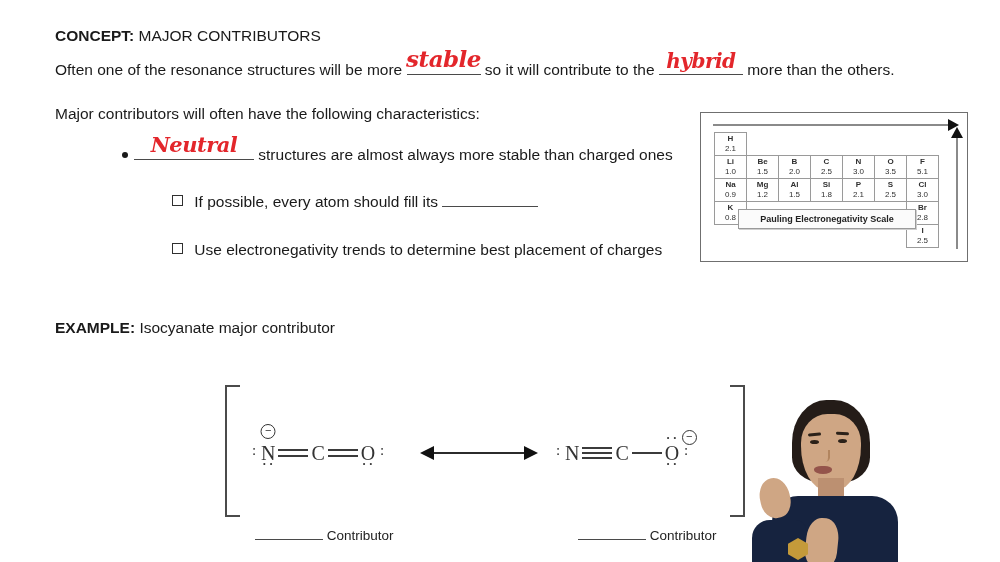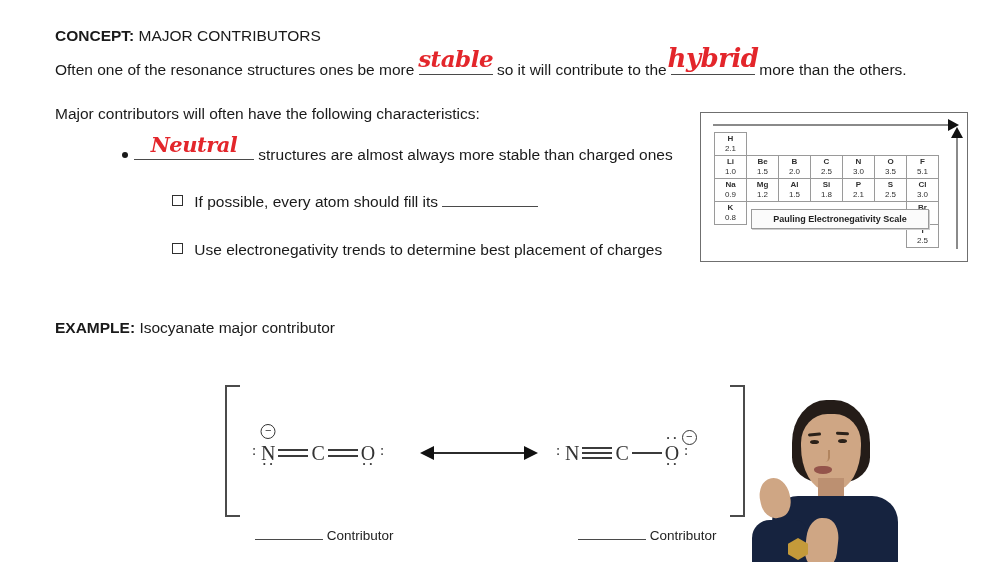--- a/index.html
+++ b/index.html
@@ -46,21 +46,21 @@
     transform: translateX(-50%);
     bottom: 1px;
     color: #e3262b;
     font-family: "DejaVu Serif", serif;
     font-style: italic;
     font-weight: bold;
     white-space: nowrap;
     letter-spacing: -0.5px;
   }
   .hand.h-stable  { font-size: 23px; bottom: 0px; }
-  .hand.h-hybrid  { font-size: 26px; bottom: 0px; }
+  .hand.h-hybrid  { font-size: 20px; bottom: 0px; }
   .hand.h-neutral { font-size: 21px; bottom: 1px; }
 
   
   .bullet-dot {
     position: absolute;
     width: 6px; height: 6px;
     border-radius: 50%;
     background: #1a1a1a;
   }
   .sqbox {
@@ -141,21 +141,21 @@
     color: #303030;
   }
   .en-val {
     font-size: 8px;
     line-height: 1;
     margin-top: 2px;
     color: #303030;
   }
   #en-caption {
     position: absolute;
-    left: 44px;
+    left: 31px;
     top: 90px;
     width: 178px;
     height: 20px;
     border: 1.4px solid #9a9a9a;
     background: #fbfbfb;
     box-shadow: 1px 1px 0 #cfcfcf;
     display: flex;
     align-items: center;
     justify-content: center;
     font-size: 9px;
@@ -388,21 +388,21 @@
 </style>
 </head>
 <body>
 
 <div class="ln" style="left:55px; top:26px;">
   <span class="hdr-label">CONCEPT:</span>
   <span>MAJOR CONTRIBUTORS</span>
 </div>
 
 <div class="ln" style="left:55px; top:60px;">
-  <span>Often one of the resonance structures ones be more</span>
+  <span>Often one of the resonance structures will be more</span>
   <span class="blank b-stable">
     <span class="hand h-stable">stable</span>
   </span>
   <span>so it will contribute to the</span>
   <span class="blank b-hybrid">
     <span class="hand h-hybrid">hybrid</span>
   </span>
   <span>more than the others.</span>
 </div>
 

